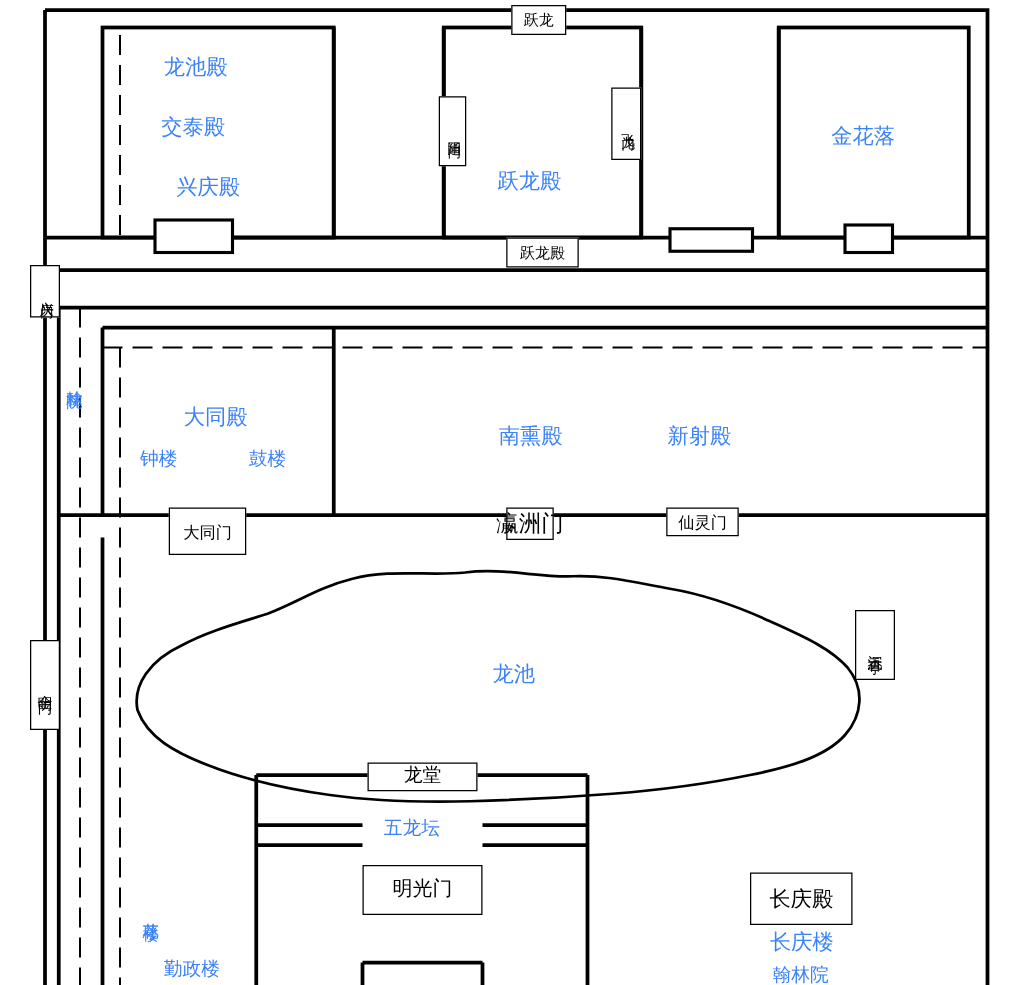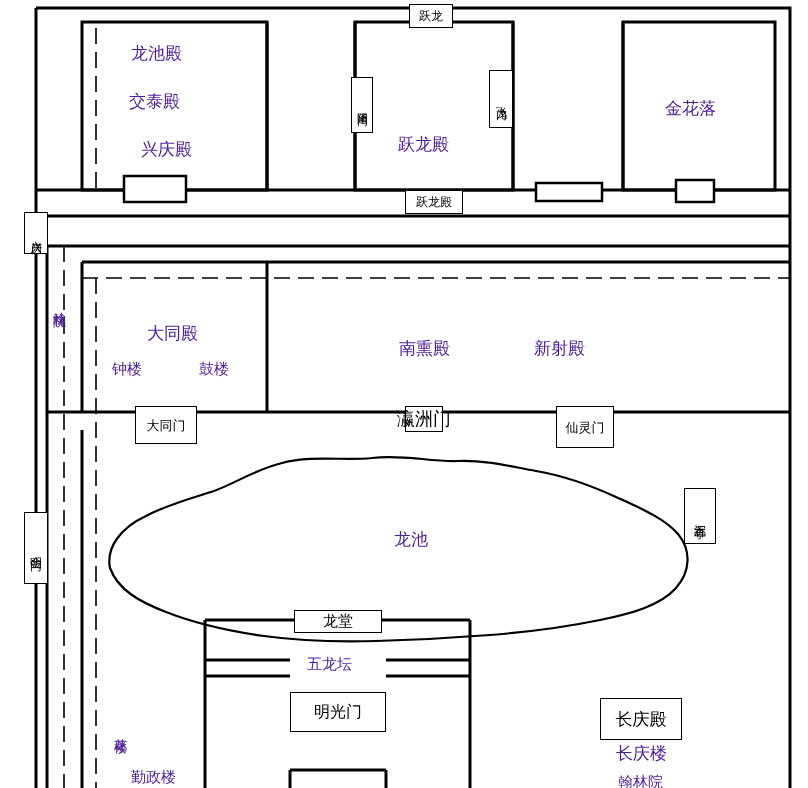--- a/index.html
+++ b/index.html
@@ -12,22 +12,22 @@
   }
   #plan {
     position: relative;
     width: 808px;
     height: 788px;
     background: #ffffff;
     overflow: hidden;
   }
   .lbl {
     position: absolute;
-    color: #4c1d95;
-    font-family: Liberation Sans, sans-serif;
+    color: #3b82f6;
+    font-family: Liberation Serif, serif;
     white-space: nowrap;
     line-height: 1;
     user-select: none;
   }
   .lbl.big   { font-size: 17px; }
   .lbl.med   { font-size: 15px; }
   .lbl.small { font-size: 13px; }
   .vert {
     writing-mode: vertical-rl;
     text-orientation: upright;
@@ -148,21 +148,21 @@
   <div class="lbl med" style="left:131px; top:769px;">勤政楼</div>
 
   <div class="boxlbl lbl small" style="left:409px; top:4px; width:44px; height:24px; font-size:12px;">跃龙</div>
 
   <div class="boxlbl lbl small" style="left:405px; top:190px; width:58px; height:24px; font-size:12px;">跃龙殿</div>
 
   <div class="boxlbl lbl small" style="left:135px; top:406px; width:62px; height:38px; font-size:13px;">大同门</div>
 
   <div class="boxlbl lbl small" style="left:405px; top:406px; width:38px; height:26px; font-size:18px;">瀛洲门</div>
 
-  <div class="boxlbl lbl small" style="left:556px; top:406px; width:58px; height:42px; font-size:13px;">仙灵门</div>
+  <div class="boxlbl lbl small" style="left:533px; top:406px; width:58px; height:23px; font-size:13px;">仙灵门</div>
 
   <div class="boxlbl lbl small vert" style="left:684px; top:488px; width:32px; height:56px; font-size:12px;">沉香亭</div>
 
   <div class="boxlbl lbl med" style="left:294px; top:610px; width:88px; height:23px; font-size:15px;">龙堂</div>
 
   <div class="boxlbl lbl med" style="left:290px; top:692px; width:96px; height:40px; font-size:16px;">明光门</div>
 
   <div class="boxlbl lbl big" style="left:600px; top:698px; width:82px; height:42px; font-size:17px;">长庆殿</div>
 
   <div class="boxlbl lbl small vert" style="left:351px; top:77px; width:22px; height:56px; font-size:11px;">通阳门</div>

